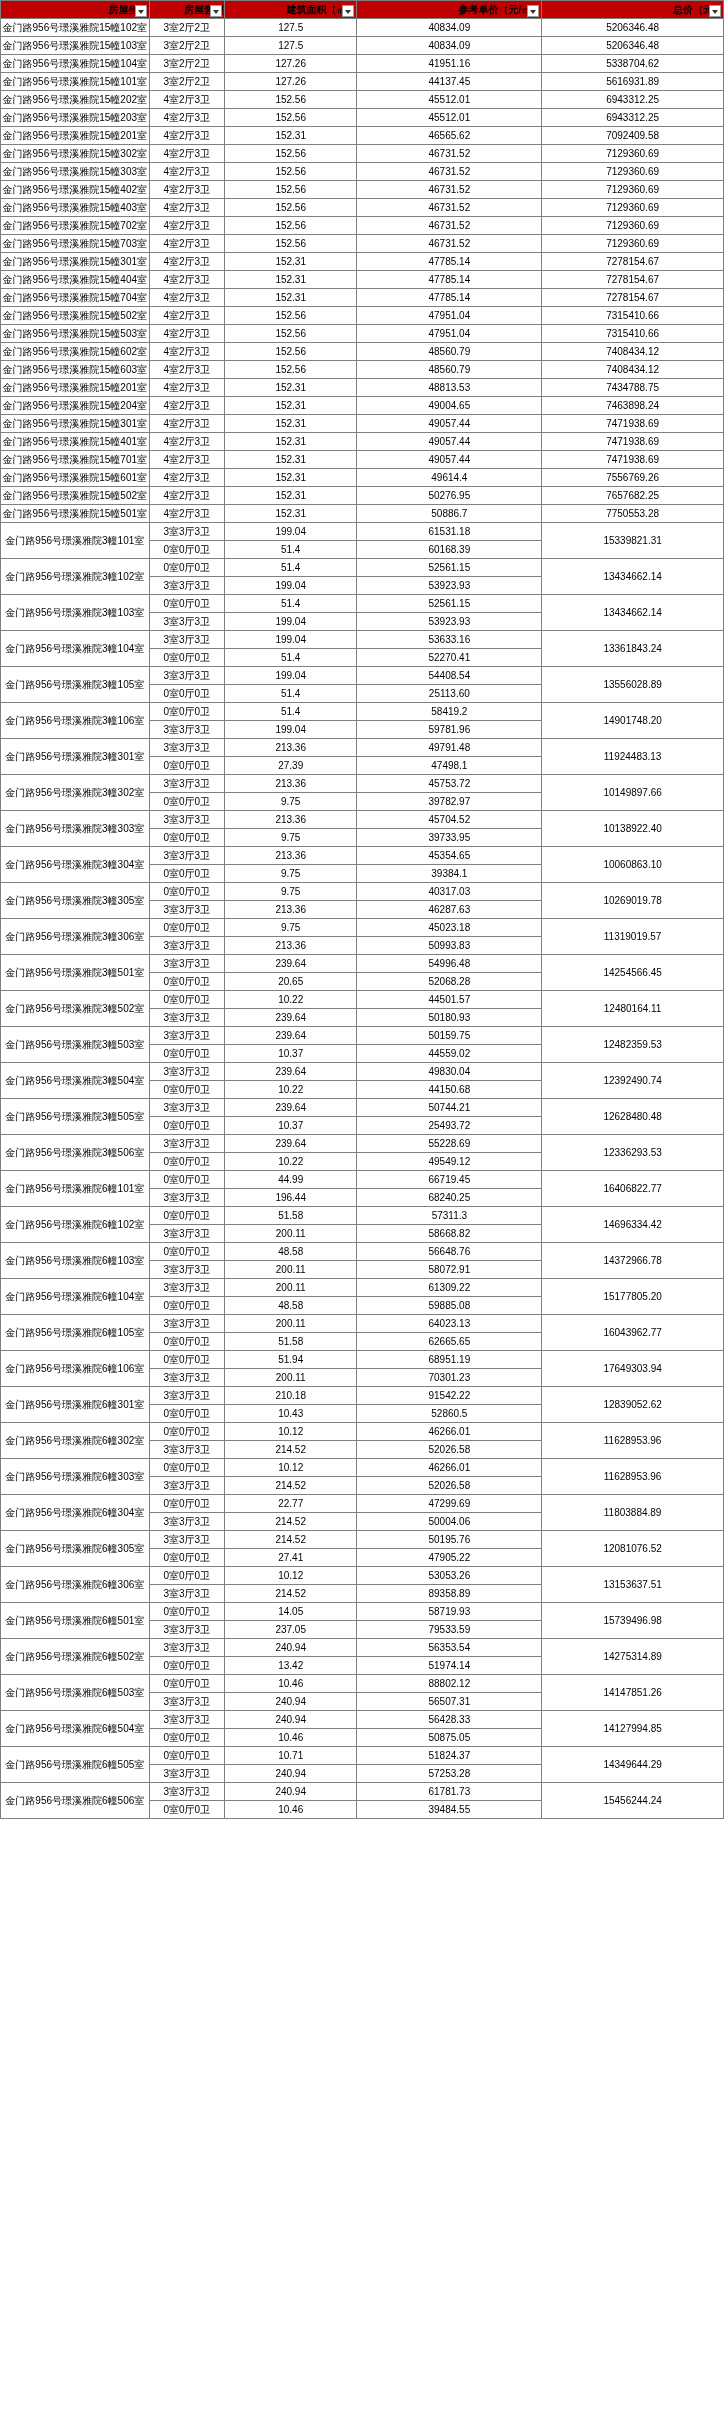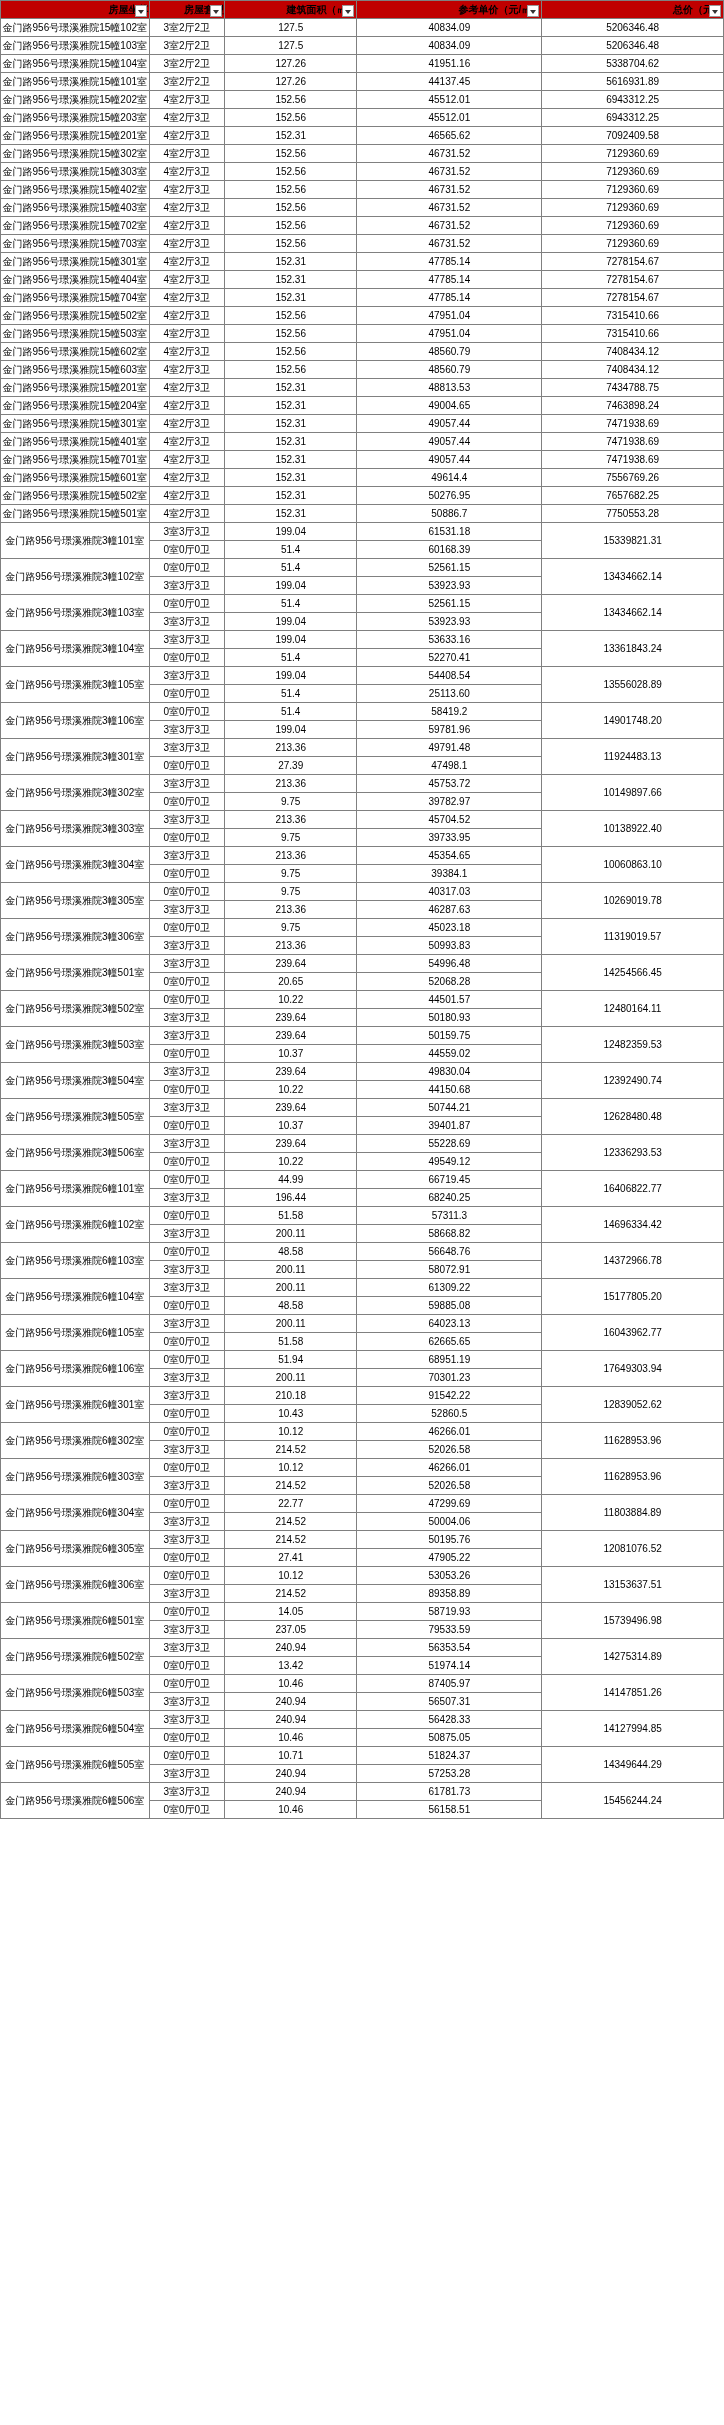--- a/index.html
+++ b/index.html
@@ -505,21 +505,21 @@
       <tr>
         <td class="addr" rowspan="2">金门路956号璟溪雅院3幢505室</td>
         <td class="type">3室3厅3卫</td>
         <td class="num">239.64</td>
         <td class="num">50744.21</td>
         <td class="total" rowspan="2">12628480.48</td>
       </tr>
       <tr>
         <td class="type">0室0厅0卫</td>
         <td class="num">10.37</td>
-        <td class="num">39401.87</td>
+        <td class="num">25493.72</td>
       </tr>
       <tr>
         <td class="addr" rowspan="2">金门路956号璟溪雅院3幢506室</td>
         <td class="type">3室3厅3卫</td>
         <td class="num">239.64</td>
         <td class="num">55228.69</td>
         <td class="total" rowspan="2">12336293.53</td>
       </tr>
       <tr>
         <td class="type">0室0厅0卫</td>
@@ -691,21 +691,21 @@
       </tr>
       <tr>
         <td class="type">0室0厅0卫</td>
         <td class="num">13.42</td>
         <td class="num">51974.14</td>
       </tr>
       <tr>
         <td class="addr" rowspan="2">金门路956号璟溪雅院6幢503室</td>
         <td class="type">0室0厅0卫</td>
         <td class="num">10.46</td>
-        <td class="num">87405.97</td>
+        <td class="num">88802.12</td>
         <td class="total" rowspan="2">14147851.26</td>
       </tr>
       <tr>
         <td class="type">3室3厅3卫</td>
         <td class="num">240.94</td>
         <td class="num">56507.31</td>
       </tr>
       <tr>
         <td class="addr" rowspan="2">金门路956号璟溪雅院6幢504室</td>
         <td class="type">3室3厅3卫</td>
@@ -733,16 +733,16 @@
       <tr>
         <td class="addr" rowspan="2">金门路956号璟溪雅院6幢506室</td>
         <td class="type">3室3厅3卫</td>
         <td class="num">240.94</td>
         <td class="num">61781.73</td>
         <td class="total" rowspan="2">15456244.24</td>
       </tr>
       <tr>
         <td class="type">0室0厅0卫</td>
         <td class="num">10.46</td>
-        <td class="num">56158.51</td>
+        <td class="num">39484.55</td>
       </tr>
     </tbody>
 </table>
 
 </body></html>

